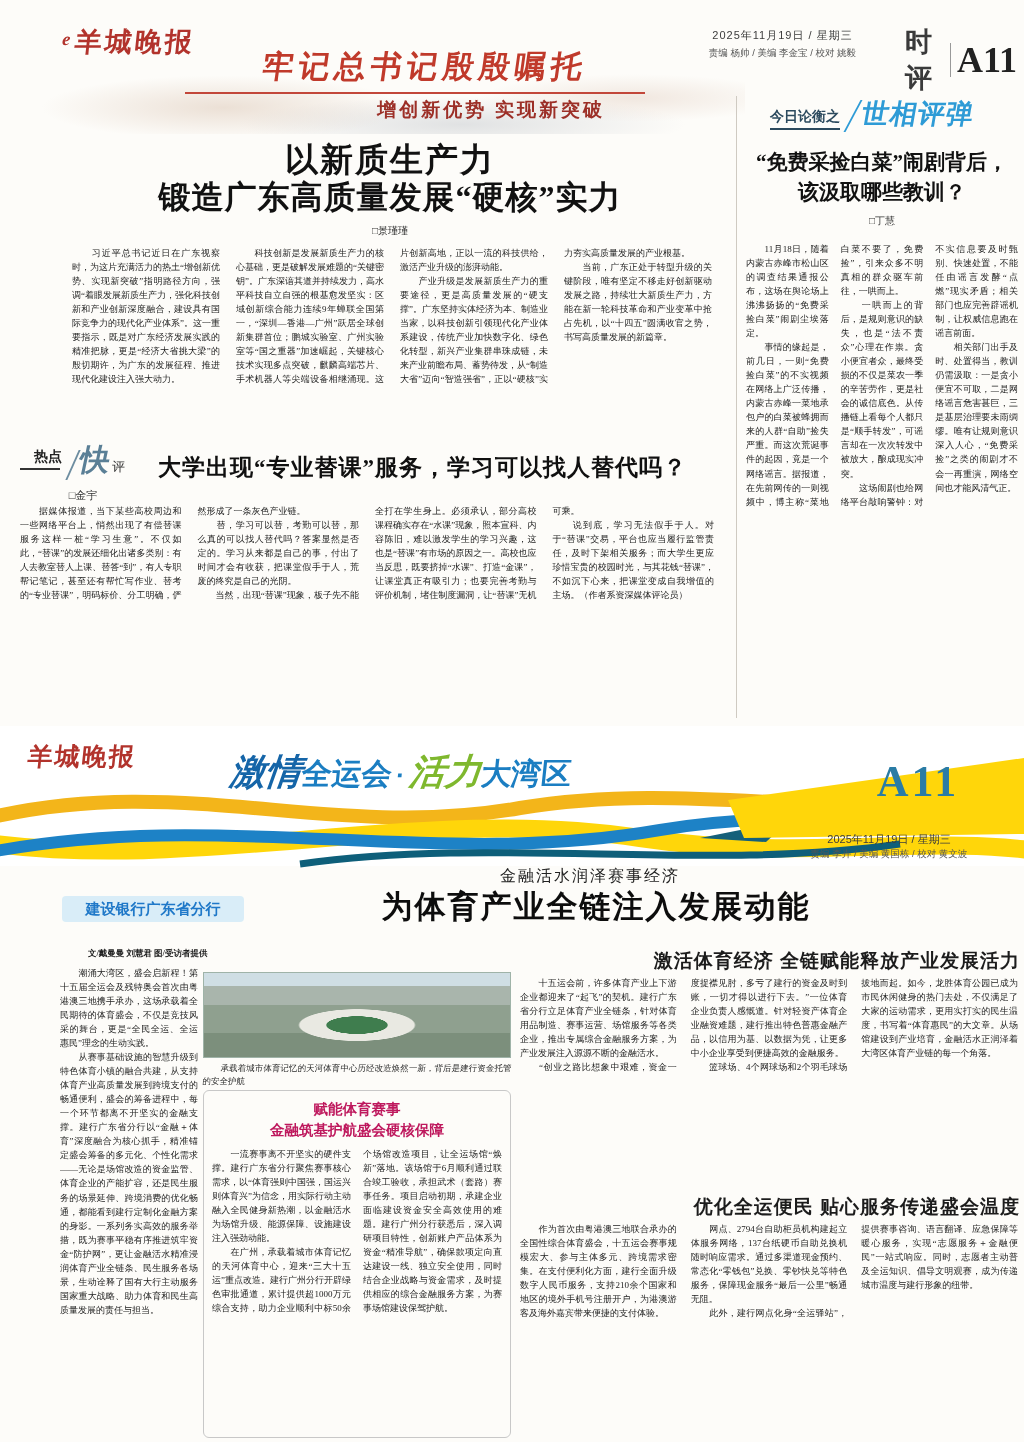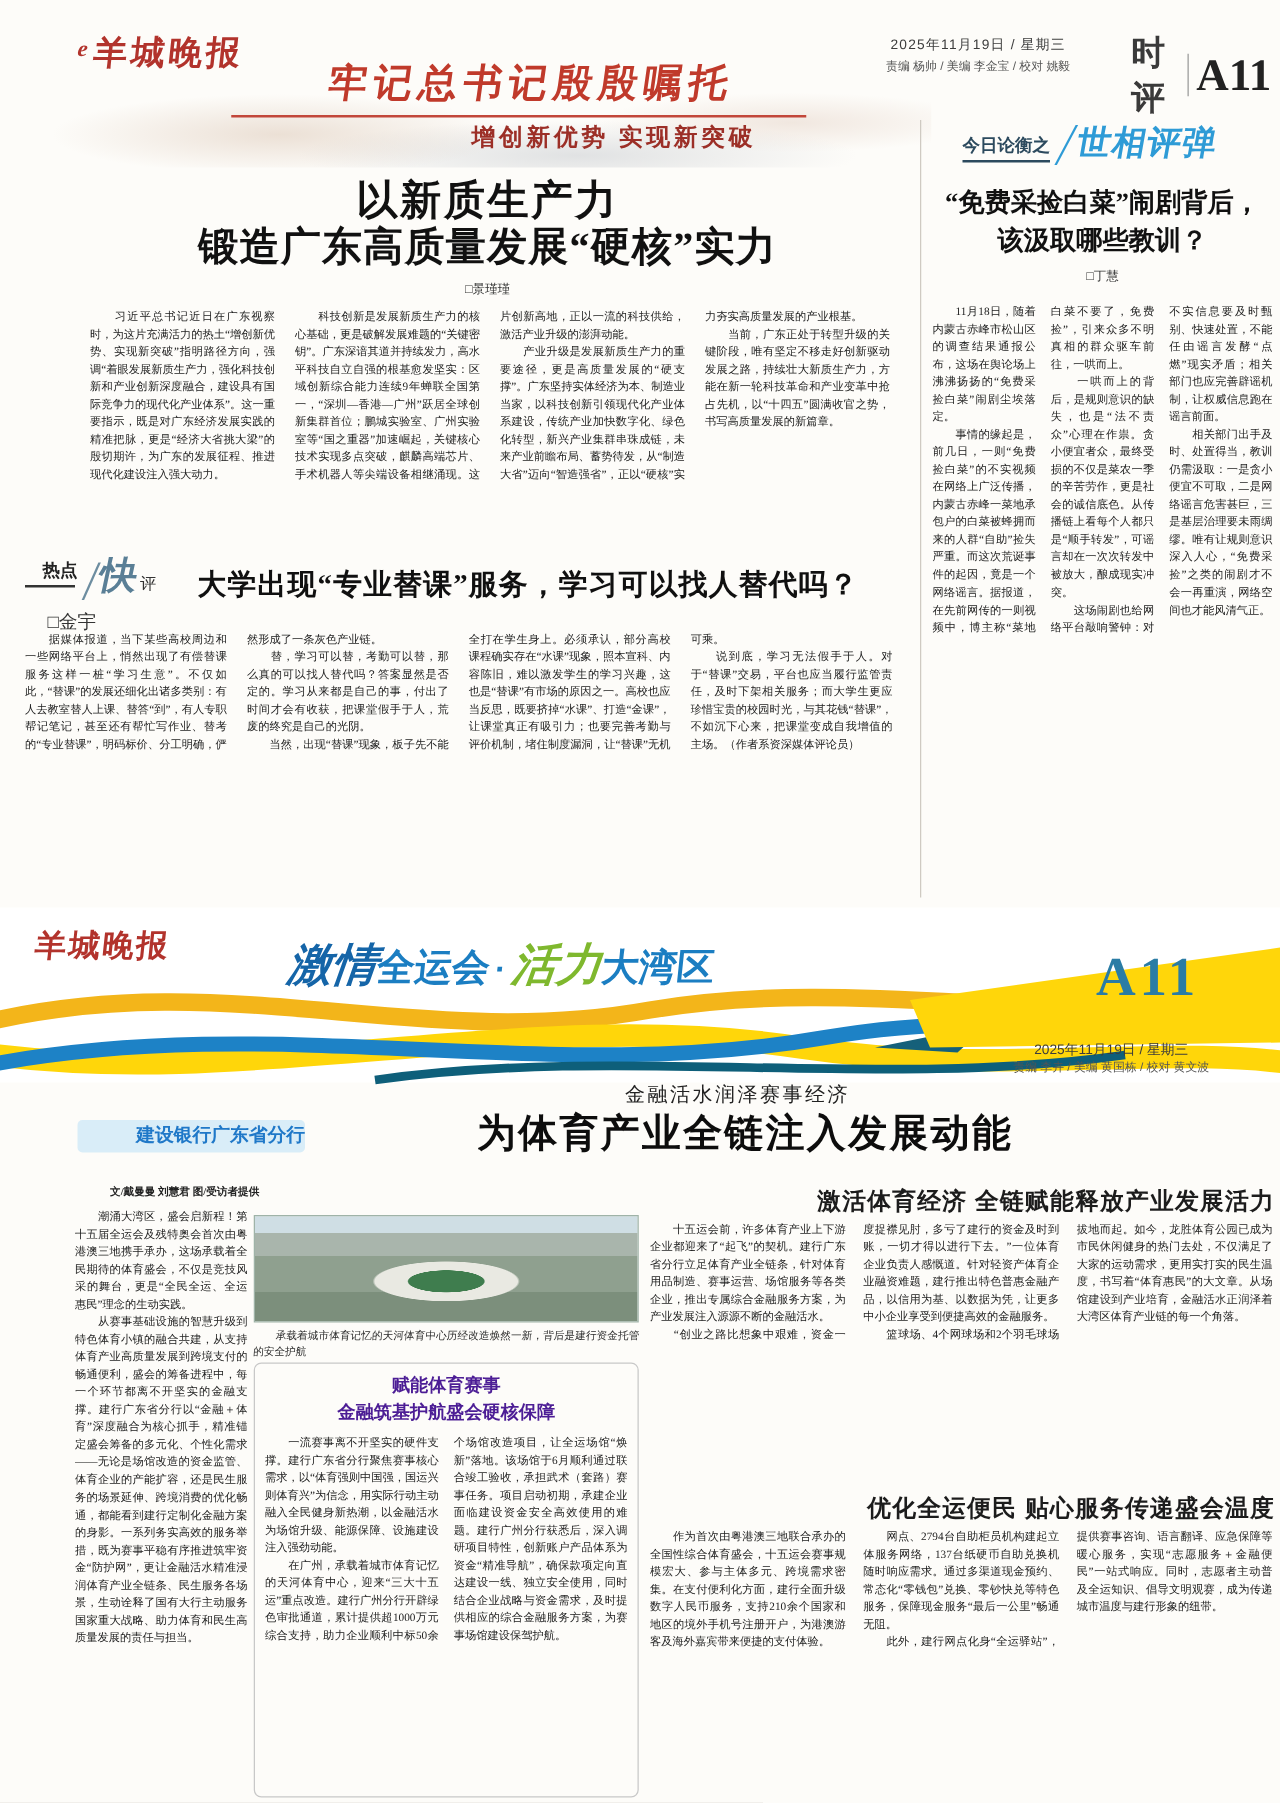--- a/index.html
+++ b/index.html
@@ -34,21 +34,21 @@
   .main-byline{left:60px;top:224px;width:660px;}
   .body-text{font-size:9px;line-height:1.56;text-align:justify;white-space:pre-line;color:#222;}
   .main-body{left:72px;top:246px;width:640px;height:190px;column-count:4;column-gap:16px;overflow:hidden;}
   
   .quick-label{left:20px;top:446px;width:112px;height:42px;font-family:"Liberation Sans",sans-serif;}
   .ql-line{position:absolute;left:0;top:22px;width:40px;height:2px;background:#333;}
   .ql-hot{position:absolute;left:14px;top:2px;font-size:14px;font-weight:bold;color:#222;}
   .ql-slash{position:absolute;left:52px;top:4px;width:2px;height:30px;background:#6d8da0;transform:skewX(-24deg);}
   .ql-kuai{position:absolute;left:60px;top:-6px;font-size:30px;font-weight:bold;color:#5a7f96;transform:skewX(-12deg);}
   .ql-ping{position:absolute;left:92px;top:12px;font-size:13px;color:#333;}
-  .quick-byline{left:38px;top:488px;width:90px;text-align:left;font-size:15px;color:#333;}
+  .quick-byline{left:38px;top:488px;width:90px;text-align:center;font-size:11px;color:#333;}
   .quick-headline{left:130px;top:452px;width:585px;text-align:center;font-size:23px;font-weight:bold;color:#101010;letter-spacing:1px;}
   .quick-body{left:20px;top:504px;width:694px;height:214px;column-count:4;column-gap:16px;overflow:hidden;}
   
   .vdiv{left:736px;top:96px;width:1px;height:622px;background:#cfcac2;}
   .right-tag{left:756px;top:98px;width:260px;height:36px;}
   .rt-prefix{position:absolute;left:14px;top:10px;font-size:14px;font-weight:bold;color:#2c4a5e;
      border-bottom:2px solid #2c4a5e;padding-bottom:2px;font-family:"Liberation Sans",sans-serif;}
   .rt-slash{position:absolute;left:96px;top:2px;width:2px;height:32px;background:#2e9bd6;transform:skewX(-28deg);}
   .rt-name{position:absolute;left:106px;top:-2px;font-size:27px;font-weight:bold;color:#2e9bd6;transform:skewX(-10deg);letter-spacing:1px;}
   .right-h1{left:744px;top:148px;width:276px;text-align:center;font-size:21px;font-weight:bold;color:#111;}
@@ -65,34 +65,34 @@
   .sl-dot{font-size:26px;color:#1b7ec2;font-weight:bold;}
   .sl-hl{font-size:36px;font-weight:bold;color:#7fb82e;font-style:italic;}
   .sl-dw{font-size:30px;font-weight:bold;color:#1b7ec2;}
   .focus{left:610px;top:752px;width:170px;text-align:center;font-family:"Liberation Sans",sans-serif;
      font-size:12.5px;font-weight:bold;color:#1a1a1a;line-height:1.5;}
   .a11-text{left:818px;top:756px;width:200px;text-align:center;font-size:44px;font-weight:bold;color:#2a7ca5;letter-spacing:3px;}
   .bm-date{left:760px;top:832px;width:258px;text-align:center;font-family:"Liberation Sans",sans-serif;font-size:11px;color:#3c3c3c;}
   .bm-credits{left:760px;top:848px;width:258px;text-align:center;font-family:"Liberation Sans",sans-serif;font-size:9.5px;color:#555;}
   
   .kicker{left:300px;top:866px;width:580px;text-align:center;font-size:16px;color:#222;letter-spacing:2px;}
-  .org-label{left:62px;top:896px;width:182px;height:26px;line-height:26px;text-align:right;background:#d9edf8;
+  .org-label{left:62px;top:896px;width:182px;height:26px;line-height:26px;text-align:center;background:#d9edf8;
      color:#1f78c8;font-weight:bold;font-size:15px;border-radius:4px;font-family:"Liberation Sans",sans-serif;}
   .sport-headline{left:256px;top:886px;width:680px;text-align:center;font-size:31px;font-weight:bold;color:#0d0d0d;letter-spacing:2px;}
   .sport-byline{left:60px;top:948px;width:140px;text-align:left;font-size:8.5px;color:#222;font-weight:bold;margin-left:28px;}
   .sport-intro{left:60px;top:966px;width:138px;height:470px;overflow:hidden;}
   .photo{left:203px;top:972px;width:308px;height:86px;border:1px solid #9fb3a8;box-sizing:border-box;
      background:
        radial-gradient(ellipse 52px 15px at 50% 62%, #3f7d4e 0 58%, transparent 60%),
        radial-gradient(ellipse 95px 26px at 50% 62%, #e9e9e2 0 60%, transparent 62%),
        linear-gradient(180deg,#cfdee4 0 16%, #a9b5ac 16% 38%, #8fa08f 38% 72%, #7c8f7c 72% 100%);}
   .photo-caption{left:203px;top:1062px;width:308px;font-size:8.5px;line-height:1.5;color:#2b2b2b;text-align:justify;
      transform:skewX(-4deg);}
   .mid-box{left:203px;top:1090px;width:308px;height:348px;border:1px solid #c8c8c8;border-radius:6px;box-sizing:border-box;padding:8px 8px;}
-  .box-head{text-align:center;font-family:"Liberation Sans",sans-serif;font-weight:bold;font-size:14.5px;color:#4c1d95;line-height:1.45;}
+  .box-head{text-align:center;font-family:"Liberation Sans",sans-serif;font-weight:bold;font-size:14.5px;color:#be185d;line-height:1.45;}
   .box-body{margin-top:6px;height:262px;column-count:2;column-gap:12px;overflow:hidden;}
   .sec-head{width:500px;text-align:right;font-family:"Liberation Sans",sans-serif;font-weight:bold;font-size:19px;color:#1c1c1c;letter-spacing:1px;}
   .sec1-head{left:520px;top:948px;}
   .sec1-body{left:520px;top:976px;width:498px;height:208px;column-count:3;column-gap:14px;overflow:hidden;}
   .sec2-head{left:520px;top:1194px;}
   .sec2-body{left:520px;top:1222px;width:498px;height:214px;column-count:3;column-gap:14px;overflow:hidden;}
 </style>
 </head>
 <body>
 

